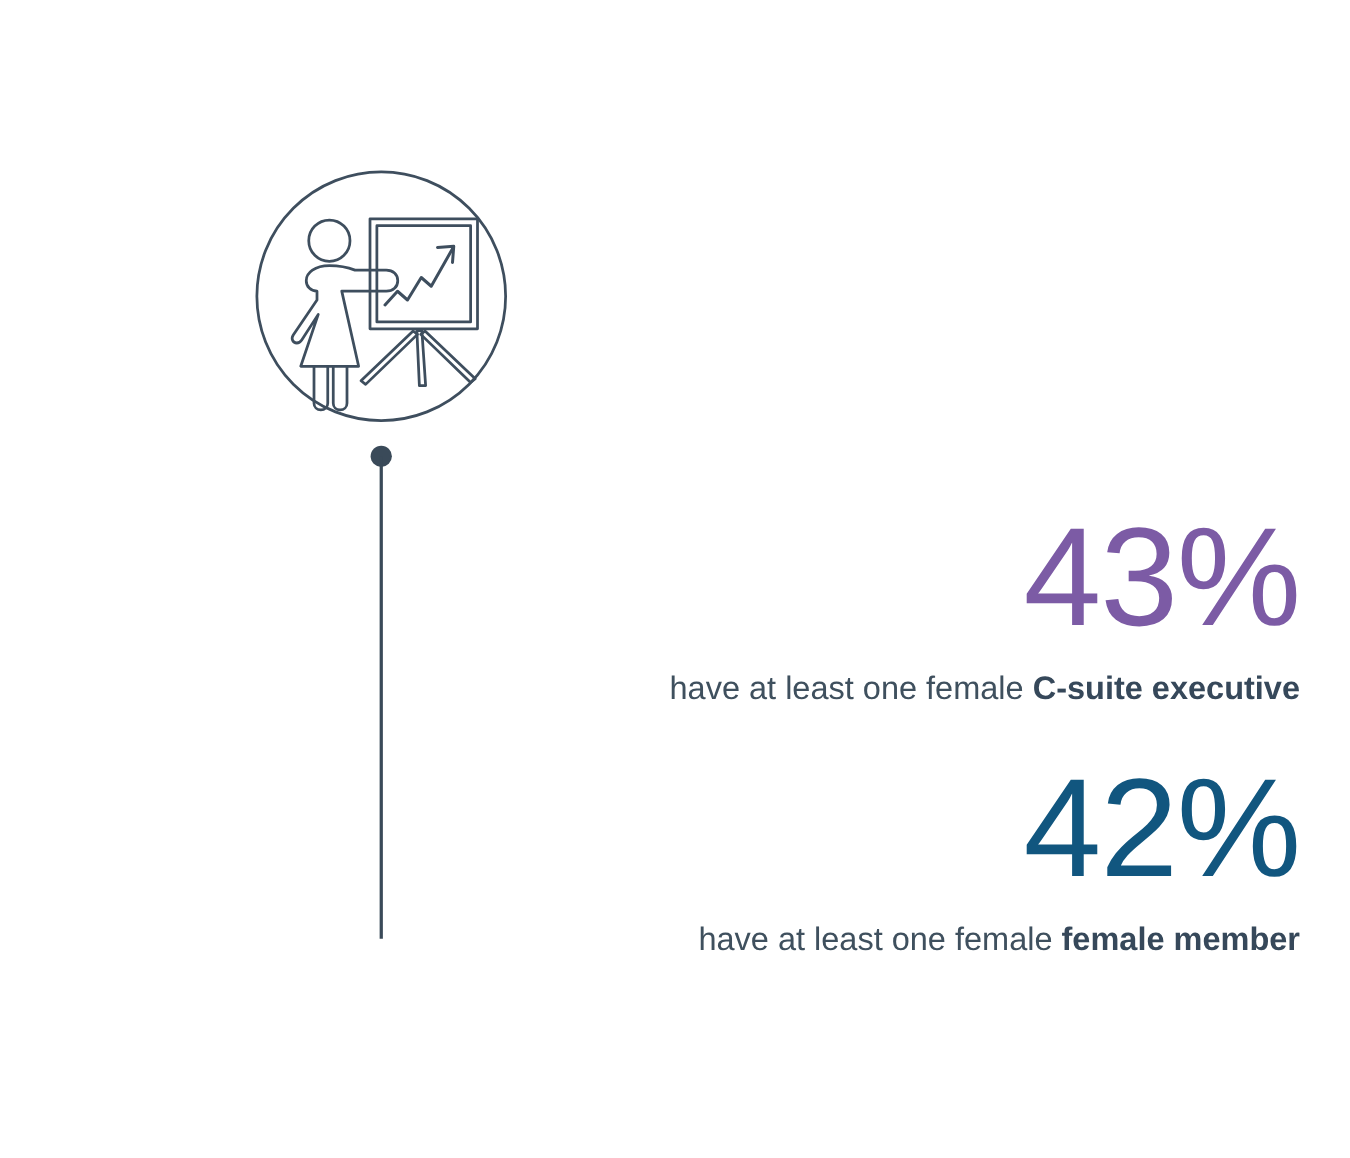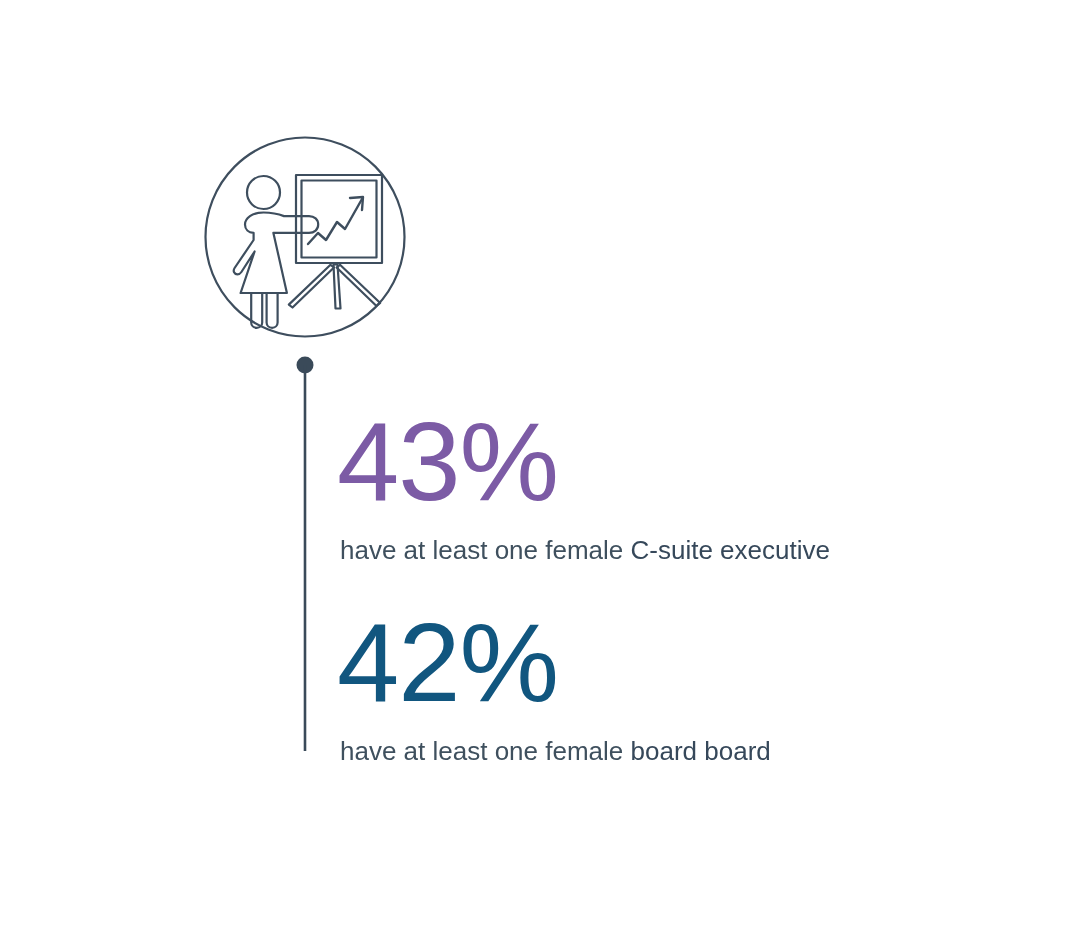--- a/index.html
+++ b/index.html
@@ -55,20 +55,21 @@
 
   
   .stats {
     position: absolute;
     left: 340px;
     top: 406px;
     width: 700px;
   }
   .stat-block {
     position: relative;
+    text-align: right;
   }
   .stat-block + .stat-block {
     margin-top: 40px;
   }
   .stat-value {
     display: block;
     font-family: "Liberation Sans", sans-serif;
     font-size: 112px;
     font-weight: 300;
     line-height: 1.0;
@@ -79,21 +80,21 @@
   .stat-caption {
     display: block;
     font-family: "Liberation Sans", sans-serif;
     font-size: 26px;
     font-weight: 400;
     line-height: 1.25;
     margin-top: 16px;
     white-space: nowrap;
   }
   .stat-caption .caption-strong {
-    font-weight: 400;
+    font-weight: 700;
   }
 </style>
 </head>
 <body style="background: rgb(255, 255, 255);">
 
 <div id="infographic">
 
   <div class="icon-medallion">
     <svg viewBox="0 0 202 202" xmlns="http://www.w3.org/2000/svg" fill="none" stroke="#3E4E5E" stroke-width="2.2" stroke-linecap="round" stroke-linejoin="round">
 
@@ -144,18 +145,18 @@
 
   <div class="stats">
 
     <div class="stat-block">
       <span class="stat-value" style="color:#7C5BA5">43%</span>
       <span class="stat-caption" style="color:#3F505E"><span>have at least one female </span><span class="caption-strong" style="color:#36485A">C-suite executive</span></span>
     </div>
 
     <div class="stat-block">
       <span class="stat-value" style="color:#11567F">42%</span>
-      <span class="stat-caption" style="color:#3F505E"><span>have at least one female </span><span class="caption-strong" style="color:#36485A">board board</span></span>
+      <span class="stat-caption" style="color:#3F505E"><span>have at least one female </span><span class="caption-strong" style="color:#36485A">female member</span></span>
     </div>
 
   </div>
 
 </div>
 
 </body></html>

